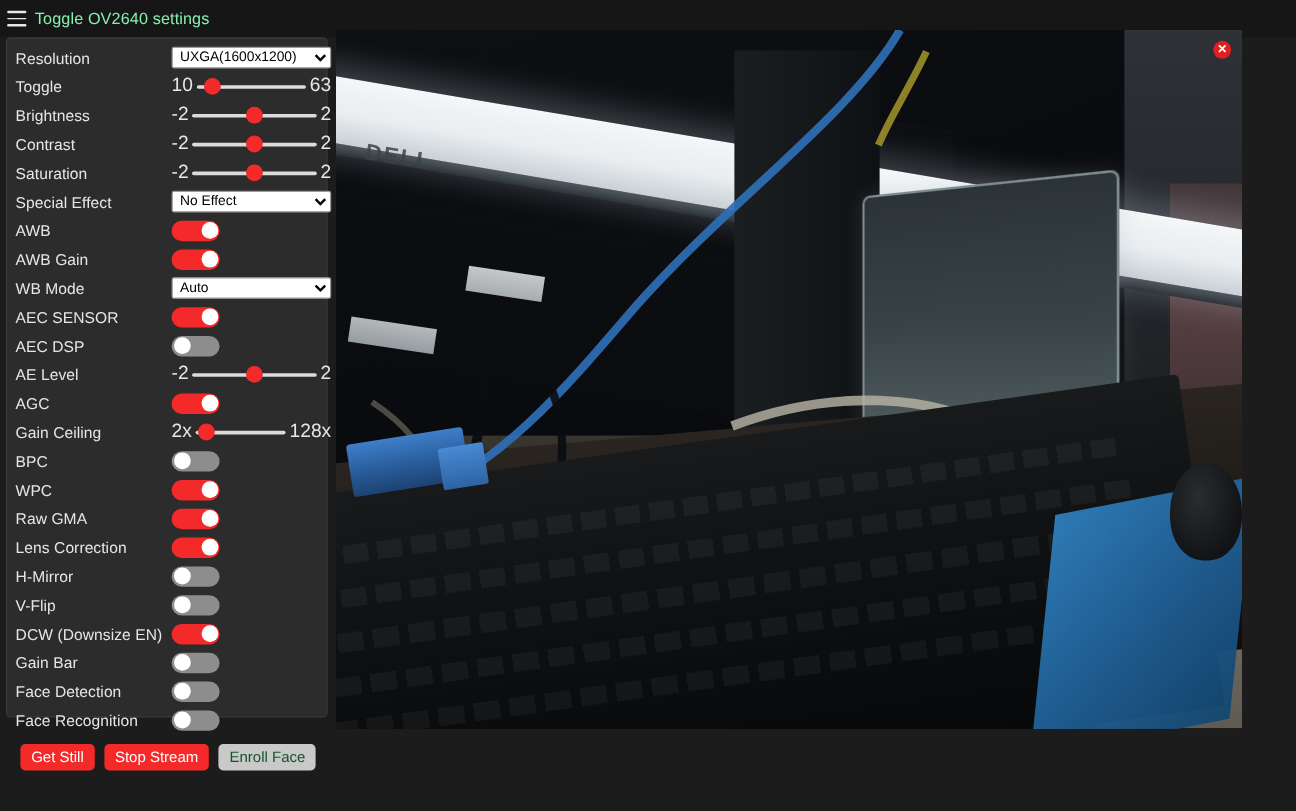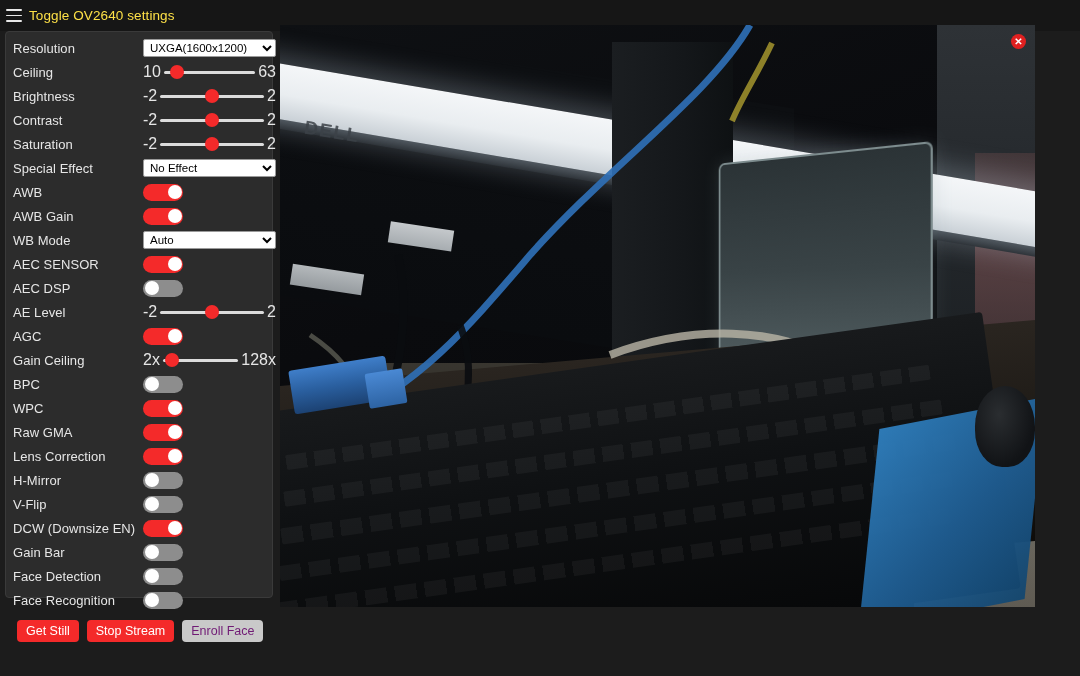--- a/index.html
+++ b/index.html
@@ -33,21 +33,21 @@
     width: 16px; height: 13px;
     display: flex; flex-direction: column; justify-content: space-between;
     margin-right: 7px;
     cursor: pointer;
   }
   .hamburger span {
     display: block; height: 1.6px; width: 100%;
     background: #e8e8e8; border-radius: 1px;
   }
   .topbar-label {
-    color: #fde047;
+    color: #86efac;
     font-size: 13.5px;
     letter-spacing: 0.1px;
     cursor: pointer;
     white-space: nowrap;
   }
 
   
   .panel {
     position: absolute;
     left: 5px; top: 31px;
@@ -167,21 +167,21 @@
     color: #ffffff;
     background: #f42a2a;
     border: none;
     border-radius: 4px;
     padding: 4px 9px;
     cursor: pointer;
     white-space: nowrap;
   }
   .btn.secondary {
     background: #c9c9c9;
-    color: #701a75;
+    color: #14532d;
   }
 
   
   .stream-area {
     position: absolute;
     left: 280px; top: 25px;
     width: 755px; height: 582px;
     overflow: hidden;
     background: #000;
   }
@@ -368,21 +368,21 @@
 
   <div class="panel">
     <div id="rows-host">
         <div class="row">
           <div class="row-label">Resolution</div>
           <div class="row-control">
             <select class="ctl-select"><option>UXGA(1600x1200)</option><option>SXGA(1280x1024)</option><option>XGA(1024x768)</option><option>SVGA(800x600)</option><option>VGA(640x480)</option><option>CIF(400x296)</option><option>QVGA(320x240)</option><option>HQVGA(240x176)</option><option>QQVGA(160x120)</option></select>
           </div>
         </div>
         <div class="row">
-          <div class="row-label">Ceiling</div>
+          <div class="row-label">Toggle</div>
           <div class="row-control">
             <div class="slider-wrap">
               <span class="slider-min">10</span>
               <div class="slider-track">
                 <div class="slider-thumb" style="left: 14%;"></div>
               </div>
               <span class="slider-max">63</span>
             </div>
           </div>
         </div>

